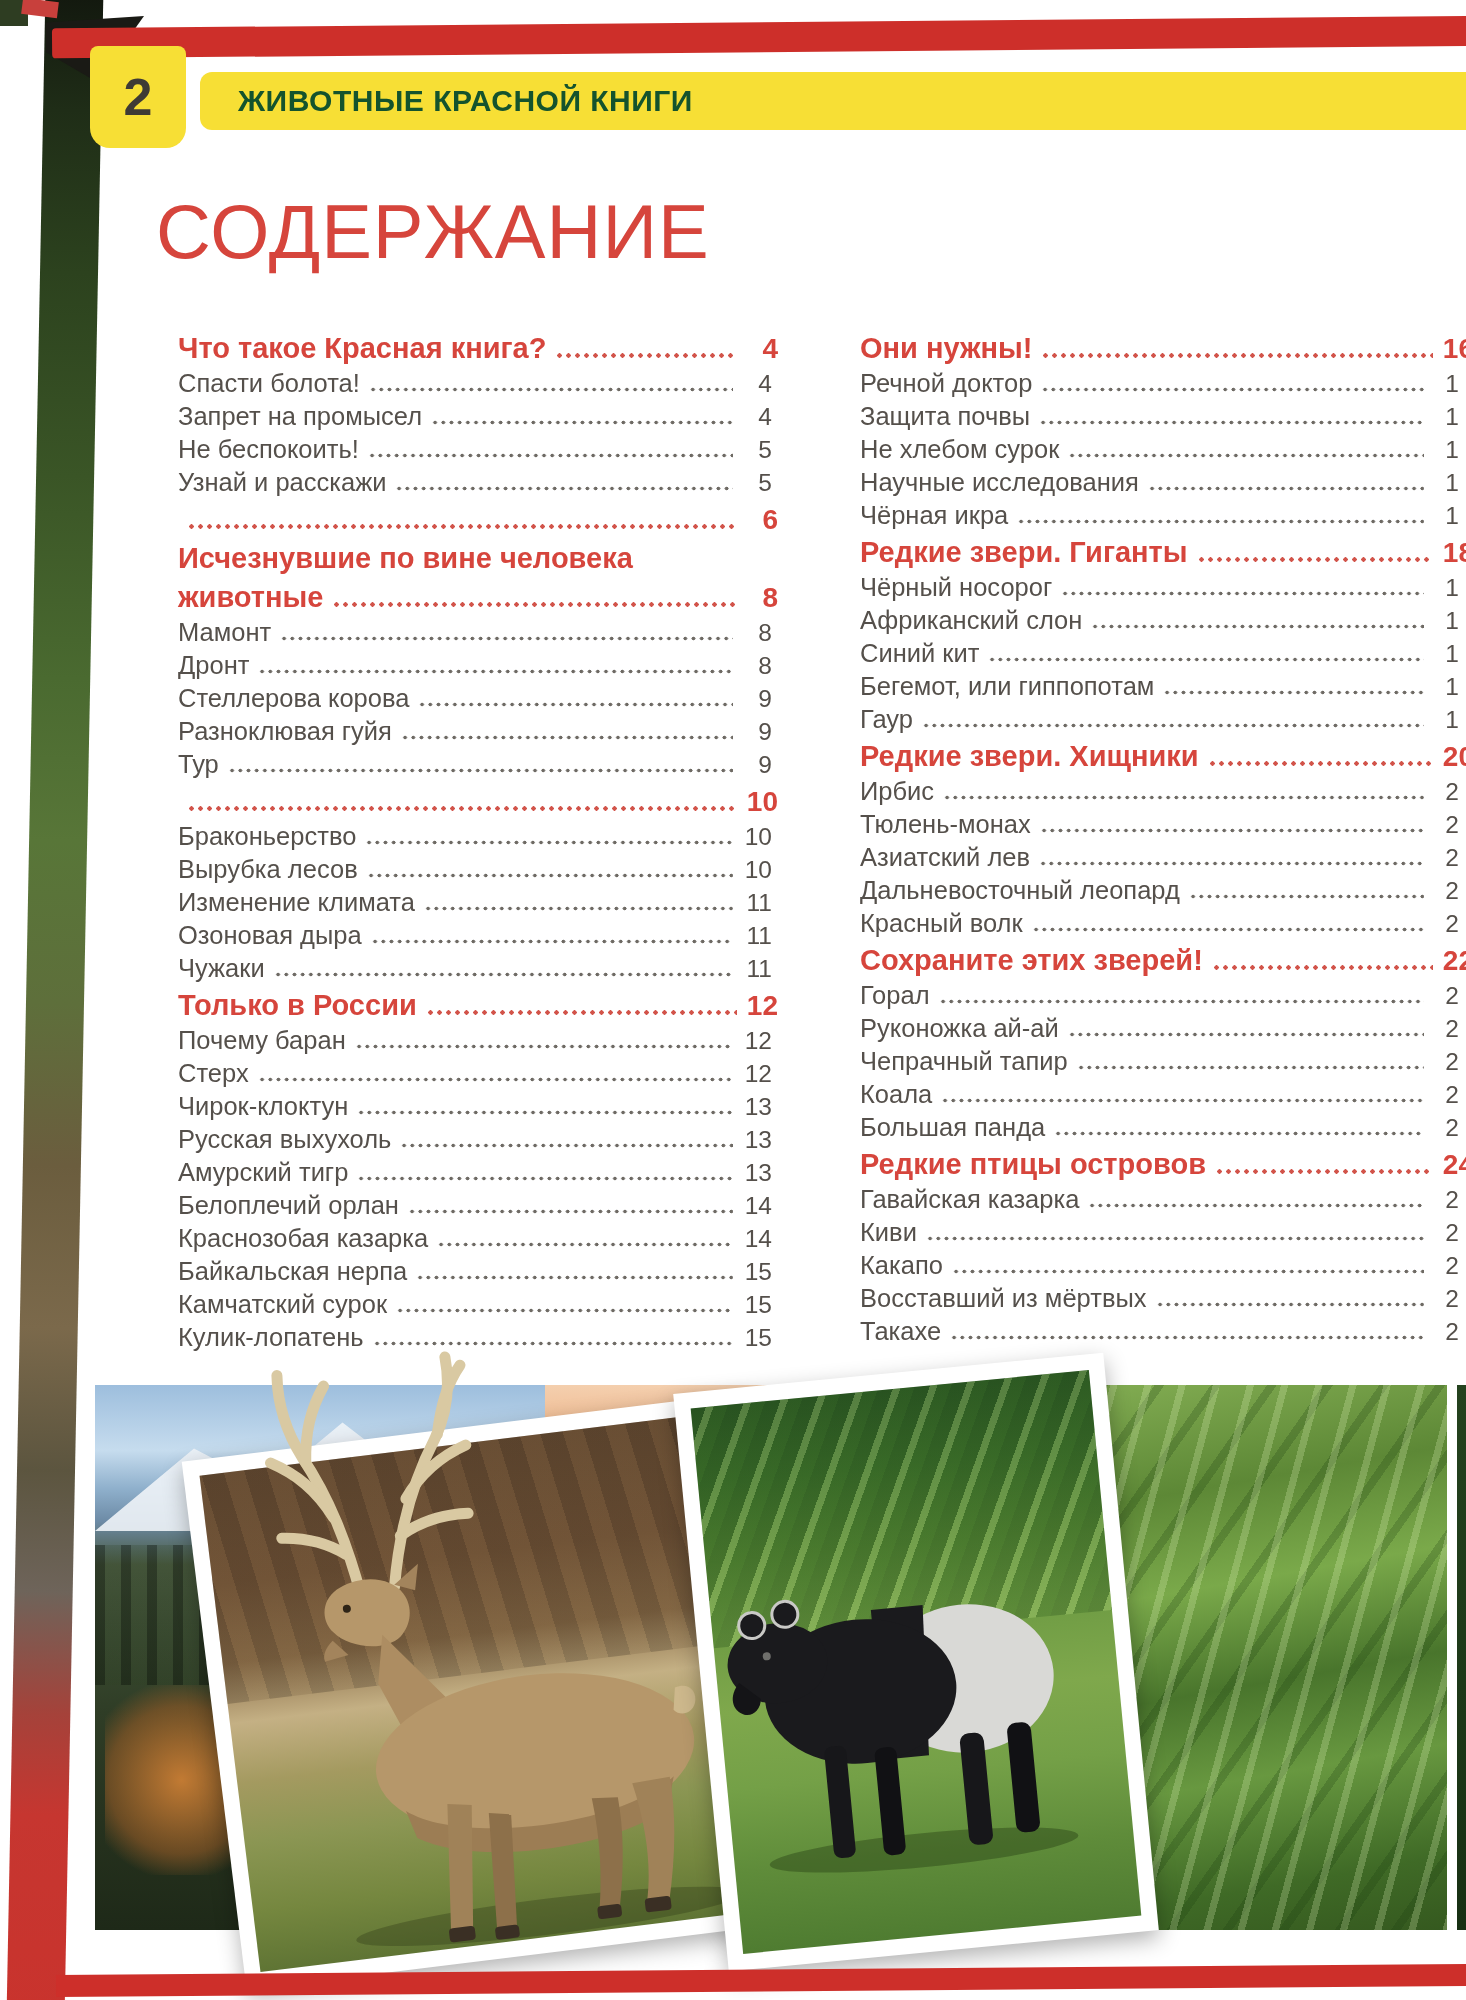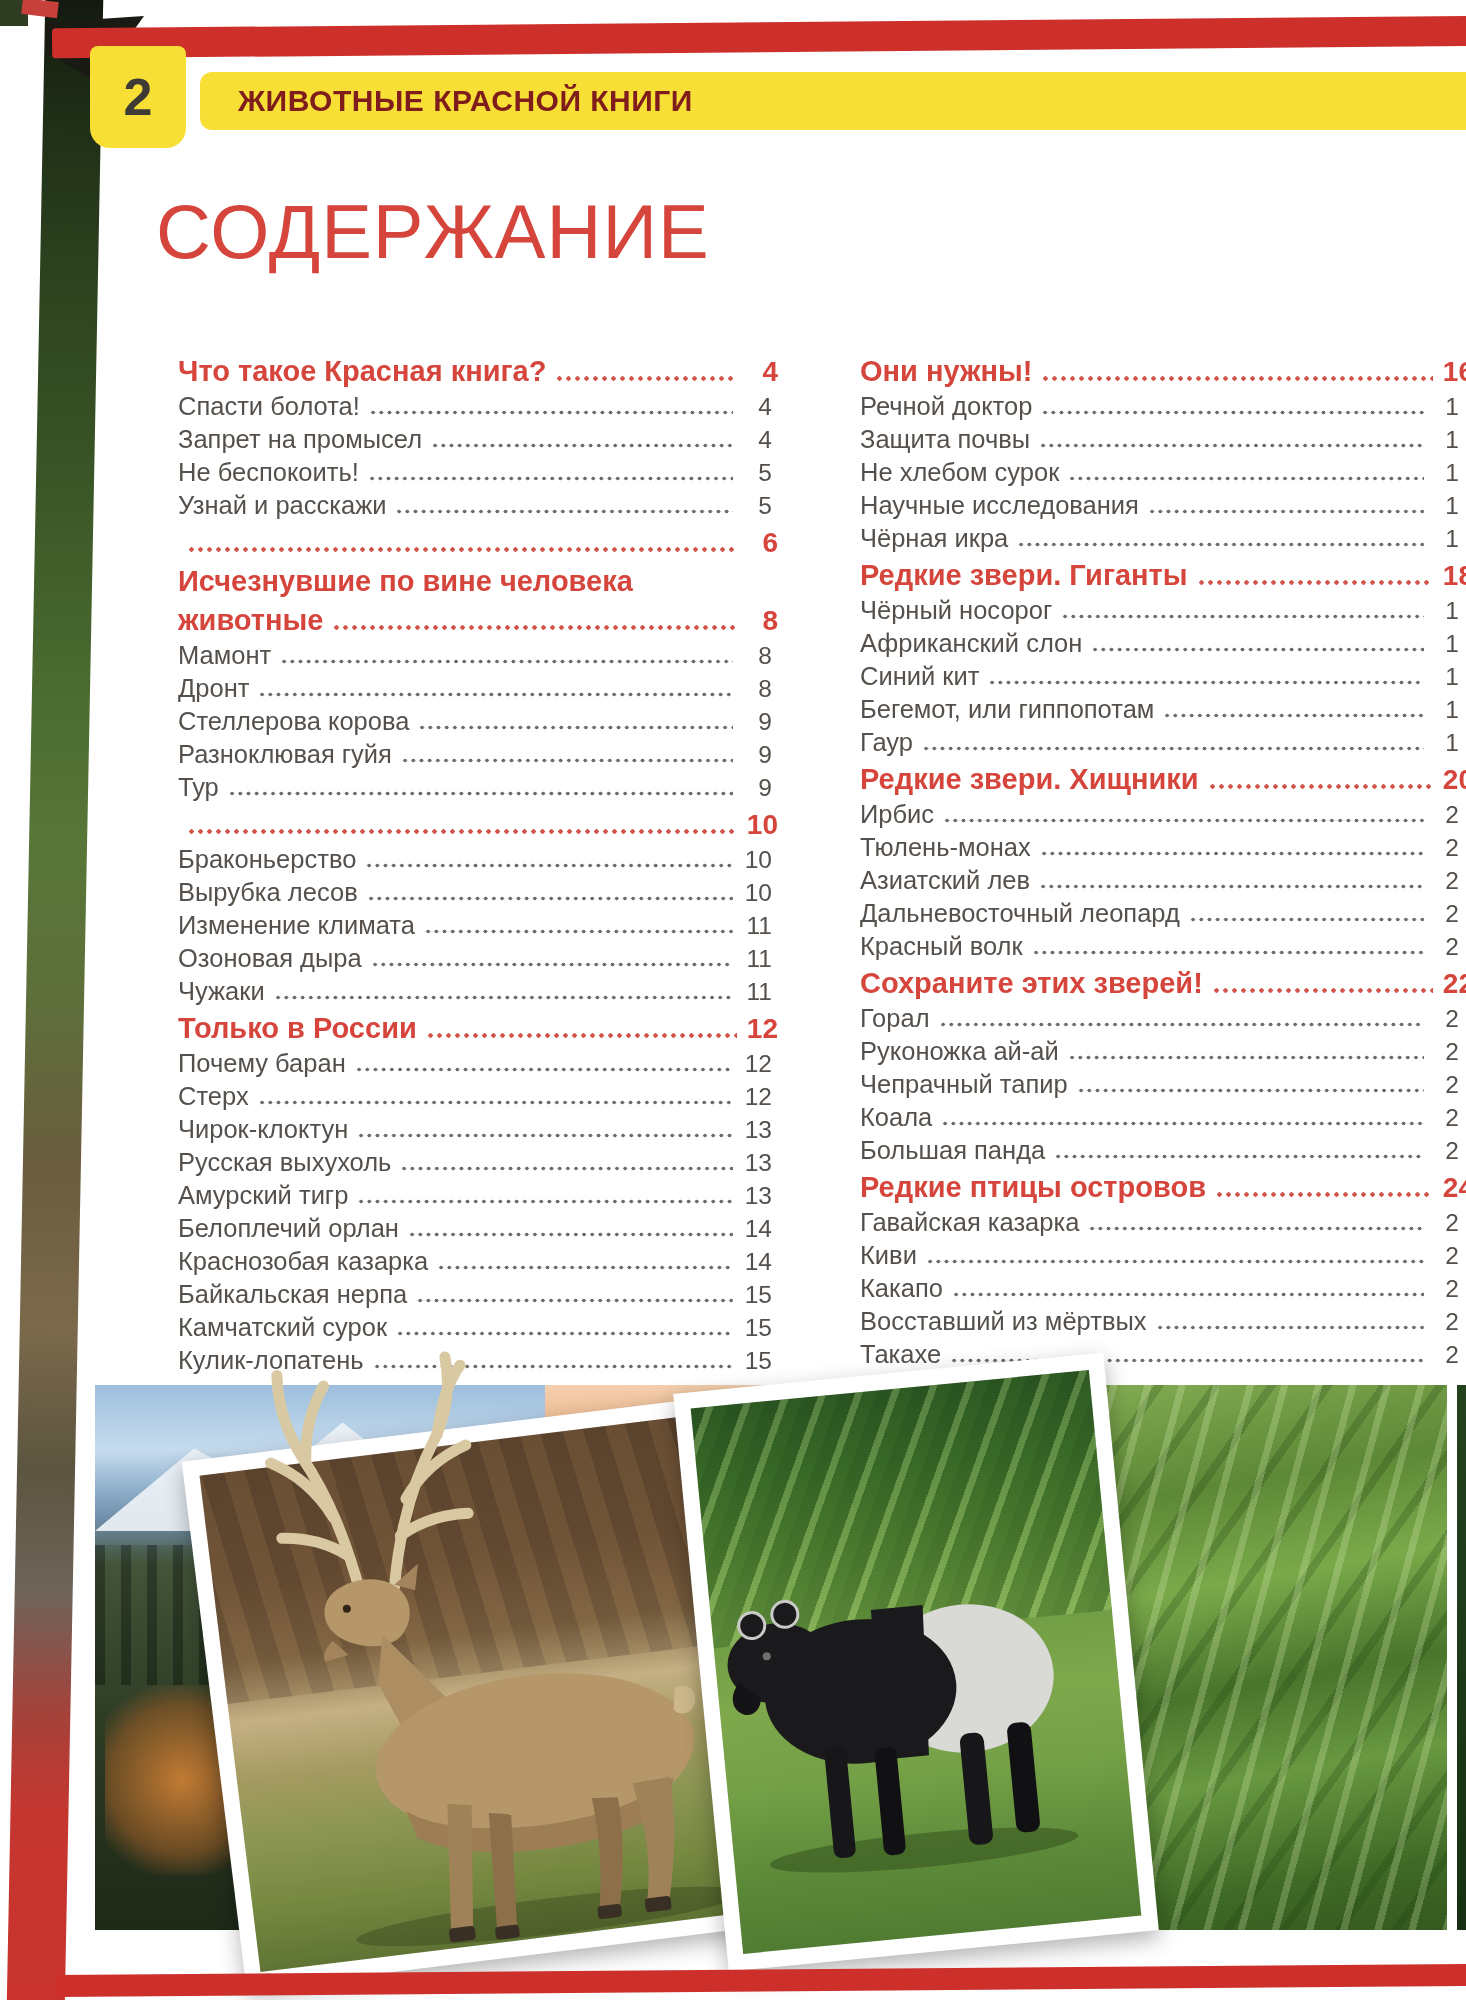--- a/index.html
+++ b/index.html
@@ -19,28 +19,28 @@
     transform:rotate(-0.5deg);transform-origin:right center;border-radius:4px;}
   #bottom-cover{position:absolute;left:56px;top:1964px;width:1416px;height:22px;background:var(--cover-red);
     transform:rotate(-0.45deg);transform-origin:right center;}
 
   
   #page-tab{position:absolute;left:90px;top:46px;width:96px;height:102px;background:var(--yellow);
     border-radius:8px 8px 20px 20px;display:flex;align-items:center;justify-content:center;}
   #page-tab .num{font-size:52px;font-weight:700;color:#3e3a35;}
   #chapter-bar{position:absolute;left:200px;top:72px;width:1266px;height:58px;background:var(--yellow);
     border-radius:12px 0 0 12px;display:flex;align-items:center;}
-  #chapter-bar .t{padding-left:38px;font-size:30px;font-weight:700;letter-spacing:0.5px;color:#7f1d1d;}
+  #chapter-bar .t{padding-left:38px;font-size:30px;font-weight:700;letter-spacing:0.5px;color:#14532d;}
 
   
   #contents-title{position:absolute;left:156px;top:188px;font-size:76px;font-weight:400;
     letter-spacing:1px;color:var(--accent);}
 
   
-  .toc-col{position:absolute;top:351px;display:flex;flex-direction:column;}
+  .toc-col{position:absolute;top:328px;display:flex;flex-direction:column;}
   #toc-left{left:178px;width:600px;}
   #toc-right{left:860px;width:614px;}
   .toc-row{display:flex;align-items:flex-end;height:33px;}
   .toc-row.heading{height:39px;}
   .toc-row .lbl{white-space:nowrap;padding-bottom:2px;}
   .toc-row.item{font-size:25.5px;color:var(--ink);}
   .toc-row.heading{font-size:29px;font-weight:700;color:var(--accent);}
   .dots{flex:1;height:7px;margin:0 5px 7px 9px;background-repeat:repeat-x;background-position:left bottom;
     background-image:radial-gradient(circle,#6e6a64 1.7px,transparent 2.1px);background-size:8.2px 7px;}
   .heading .dots{margin-bottom:8px;background-image:radial-gradient(circle,#d2544a 2px,transparent 2.4px);

